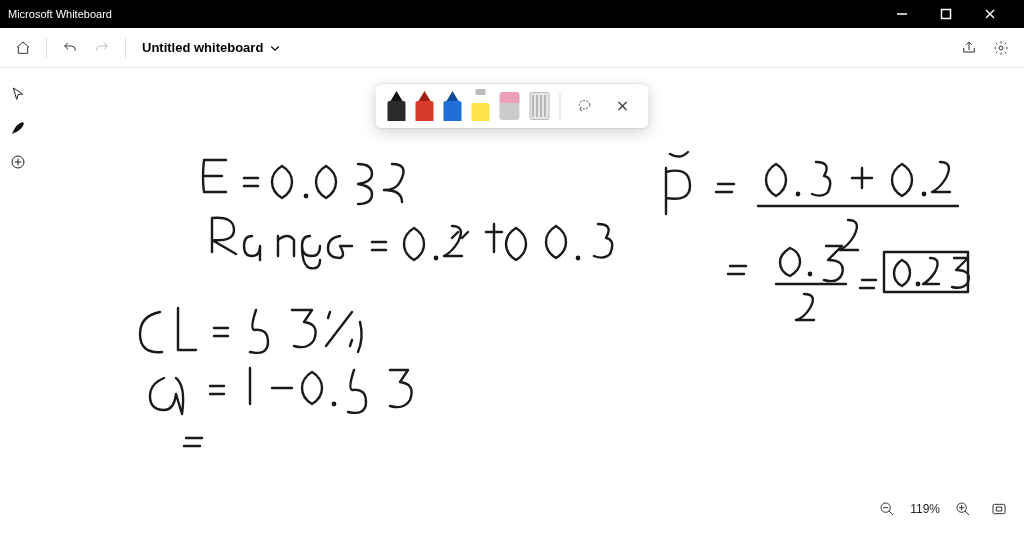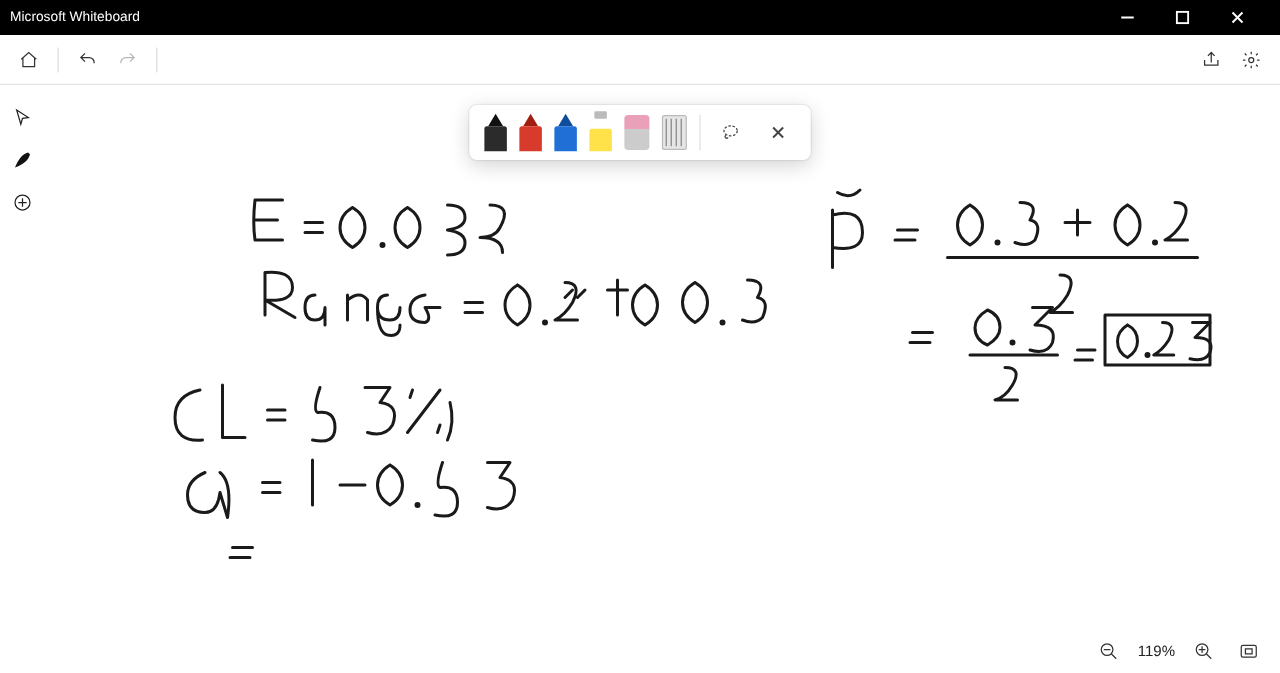--- a/index.html
+++ b/index.html
@@ -32,21 +32,21 @@
   .pen .tip { position:absolute; bottom:20px; left:3px; width:0; height:0; border-left:6px solid transparent; border-right:6px solid transparent; }
   .highlighter .body { height:18px; }
   .highlighter .cap { position:absolute; top:-2px; left:4px; width:10px; height:6px; background:#bbb; border-radius:1px; }
   .eraser { width:20px; height:28px; background:linear-gradient(#e9a0b8 40%, #ccc 40%); border-radius:3px; cursor:pointer; }
   .ruler { width:20px; height:28px; background:#e6e6e6; border:1px solid #bbb; border-radius:2px; cursor:pointer; position:relative;}
   .ruler::before { content:""; position:absolute; left:2px; top:2px; bottom:2px; width:1px; background:#888; box-shadow: 4px 0 #888, 8px 0 #888, 12px 0 #888;}
   .tray-sep { width:1px; height:28px; background:#e0e0e0; }
   .tray-btn { width:28px; height:28px; display:flex; align-items:center; justify-content:center; color:#444; cursor:pointer; border-radius:4px;}
   .ink-layer { position:absolute; inset:0; pointer-events:none; }
   .statusbar {
-    position:absolute; bottom:0; right:0; height:34px; display:flex; align-items:center; gap:10px; padding:0 12px;
+    position:absolute; bottom:12px; right:0; height:34px; display:flex; align-items:center; gap:10px; padding:0 12px;
     font-size:12px; color:#222;
   }
   .sbtn { width:26px; height:26px; display:flex; align-items:center; justify-content:center; cursor:pointer; border-radius:4px; color:#333;}
   svg.icon { width:16px; height:16px; stroke:currentColor; fill:none; stroke-width:1.5; }
   .disabled { opacity:0.35; cursor:default; }
 </style>
 </head>
 <body>
 
 <div class="titlebar">
@@ -82,20 +82,26 @@
     <svg class="icon" viewBox="0 0 24 24">
         <path d="M9 14 L4 9 L9 4 M4 9 H14 a6 6 0 0 1 6 6 v1"></path>
       </svg>
   </div>
   <div class="tbtn disabled" title="Redo">
     <svg class="icon" viewBox="0 0 24 24">
         <path d="M15 14 L20 9 L15 4 M20 9 H10 a6 6 0 0 0 -6 6 v1"></path>
       </svg>
   </div>
   <div class="sep"></div>
+  <div class="doc-title">
+    <span>Untitled whiteboard</span>
+    <svg class="icon" style="width:12px;height:12px" viewBox="0 0 16 16">
+        <path d="M3 6 L8 11 L13 6"></path>
+      </svg>
+  </div>
   <div class="right">
     <div class="tbtn" title="Share">
       <svg class="icon" viewBox="0 0 24 24">
           <path d="M4 12 v6 h16 v-6 M12 3 v12 M8 7 l4-4 l4 4"></path>
         </svg>
     </div>
     <div class="tbtn" title="Settings">
       <svg class="icon" viewBox="0 0 24 24">
           <circle cx="12" cy="12" r="3"></circle>
           <path d="M12 2v3M12 19v3M4.2 4.2l2.1 2.1M17.7 17.7l2.1 2.1M2 12h3M19 12h3M4.2 19.8l2.1-2.1M17.7 6.3l2.1-2.1"></path>

